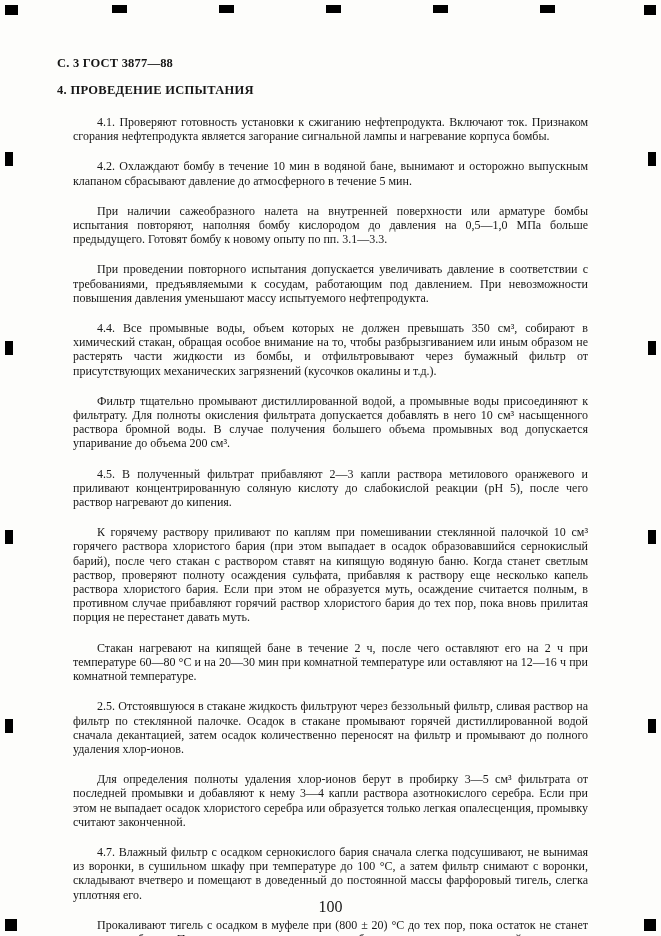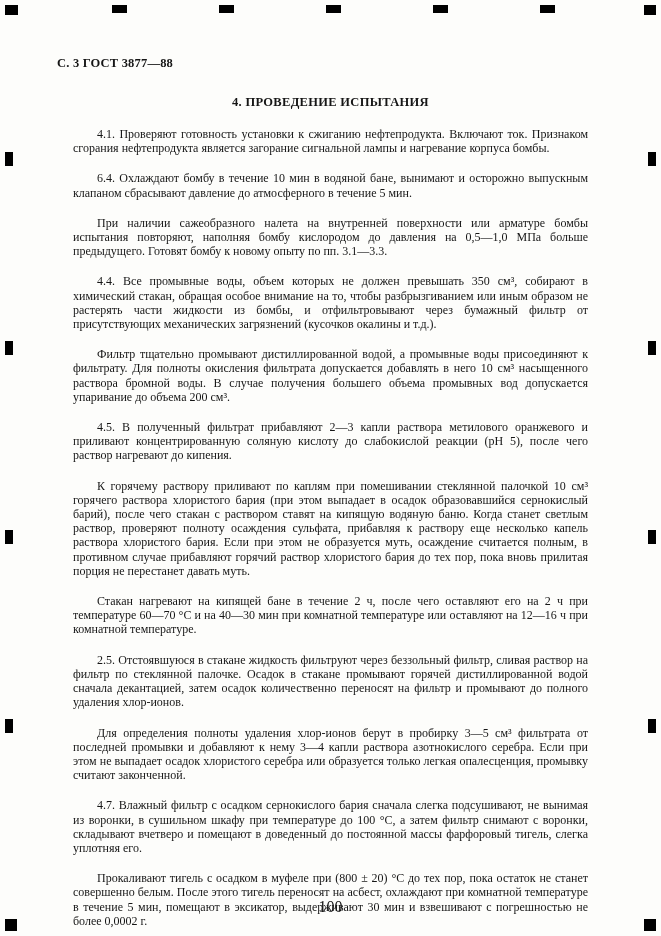--- a/index.html
+++ b/index.html
@@ -25,22 +25,22 @@
     left: 57px;
     top: 56px;
     width: 547px;
   }
   .doc-header {
     font-weight: bold;
     font-size: 12.5px;
     letter-spacing: 0.2px;
   }
   .doc-title {
-    margin-top: 24px;
-    text-align: center;
+    margin-top: 12px;
+    text-align: left;
     font-weight: bold;
     font-size: 12.5px;
     letter-spacing: 0.3px;
   }
   .body-text {
     margin-top: 17px;
     font-size: 12px;
     line-height: 14.2px;
   }
   .body-text p {
@@ -81,27 +81,28 @@
   <div class="mark" style="left:5px;top:919px;width:12px;height:12px"></div>
   <div class="mark" style="left:644px;top:919px;width:12px;height:12px"></div>
 
   <div class="content">
     <div class="doc-header">С. 3 ГОСТ 3877—88</div>
 
     <div class="doc-title">4. ПРОВЕДЕНИЕ ИСПЫТАНИЯ</div>
 
     <div class="body-text" id="paragraphs">
         <p>4.1. Проверяют готовность установки к сжиганию нефтепродукта. Включают ток. Признаком сгорания нефтепродукта является загорание сигнальной лампы и нагревание корпуса бомбы.</p>
-        <p>6.4. Охлаждают бомбу в течение 10 мин в водяной бане, вынимают и осторожно выпускным клапаном сбрасывают давление до атмосферного в течение 5 мин.</p>
+        <p>4.2. Охлаждают бомбу в течение 10 мин в водяной бане, вынимают и осторожно выпускным клапаном сбрасывают давление до атмосферного в течение 5 мин.</p>
         <p>При наличии сажеобразного налета на внутренней поверхности или арматуре бомбы испытания повторяют, наполняя бомбу кислородом до давления на 0,5—1,0 МПа больше предыдущего. Готовят бомбу к новому опыту по пп. 3.1—3.3.</p>
+        <p>При проведении повторного испытания допускается увеличивать давление в соответствии с требованиями, предъявляемыми к сосудам, работающим под давлением. При невозможности повышения давления уменьшают массу испытуемого нефтепродукта.</p>
         <p>4.4. Все промывные воды, объем которых не должен превышать 350 см³, собирают в химический стакан, обращая особое внимание на то, чтобы разбрызгиванием или иным образом не растерять части жидкости из бомбы, и отфильтровывают через бумажный фильтр от присутствующих механических загрязнений (кусочков окалины и т.д.).</p>
         <p>Фильтр тщательно промывают дистиллированной водой, а промывные воды присоединяют к фильтрату. Для полноты окисления фильтрата допускается добавлять в него 10 см³ насыщенного раствора бромной воды. В случае получения большего объема промывных вод допускается упаривание до объема 200 см³.</p>
         <p>4.5. В полученный фильтрат прибавляют 2—3 капли раствора метилового оранжевого и приливают концентрированную соляную кислоту до слабокислой реакции (рН 5), после чего раствор нагревают до кипения.</p>
         <p>К горячему раствору приливают по каплям при помешивании стеклянной палочкой 10 см³ горячего раствора хлористого бария (при этом выпадает в осадок образовавшийся сернокислый барий), после чего стакан с раствором ставят на кипящую водяную баню. Когда станет светлым раствор, проверяют полноту осаждения сульфата, прибавляя к раствору еще несколько капель раствора хлористого бария. Если при этом не образуется муть, осаждение считается полным, в противном случае прибавляют горячий раствор хлористого бария до тех пор, пока вновь прилитая порция не перестанет давать муть.</p>
-        <p>Стакан нагревают на кипящей бане в течение 2 ч, после чего оставляют его на 2 ч при температуре 60—70 °С и на 40—30 мин при комнатной температуре или оставляют на 12—16 ч при комнатной температуре.</p>
+        <p>Стакан нагревают на кипящей бане в течение 2 ч, после чего оставляют его на 2 ч при температуре 60—80 °С и на 20—30 мин при комнатной температуре или оставляют на 12—16 ч при комнатной температуре.</p>
         <p>2.5. Отстоявшуюся в стакане жидкость фильтруют через беззольный фильтр, сливая раствор на фильтр по стеклянной палочке. Осадок в стакане промывают горячей дистиллированной водой сначала декантацией, затем осадок количественно переносят на фильтр и промывают до полного удаления хлор-ионов.</p>
         <p>Для определения полноты удаления хлор-ионов берут в пробирку 3—5 см³ фильтрата от последней промывки и добавляют к нему 3—4 капли раствора азотнокислого серебра. Если при этом не выпадает осадок хлористого серебра или образуется только легкая опалесценция, промывку считают законченной.</p>
         <p>4.7. Влажный фильтр с осадком сернокислого бария сначала слегка подсушивают, не вынимая из воронки, в сушильном шкафу при температуре до 100 °С, а затем фильтр снимают с воронки, складывают вчетверо и помещают в доведенный до постоянной массы фарфоровый тигель, слегка уплотняя его.</p>
         <p>Прокаливают тигель с осадком в муфеле при (800 ± 20) °С до тех пор, пока остаток не станет совершенно белым. После этого тигель переносят на асбест, охлаждают при комнатной температуре в течение 5 мин, помещают в эксикатор, выдерживают 30 мин и взвешивают с погрешностью не более 0,0002 г.</p>
       </div>
   </div>
 
   <div class="page-number">100</div>
 
 </div>

